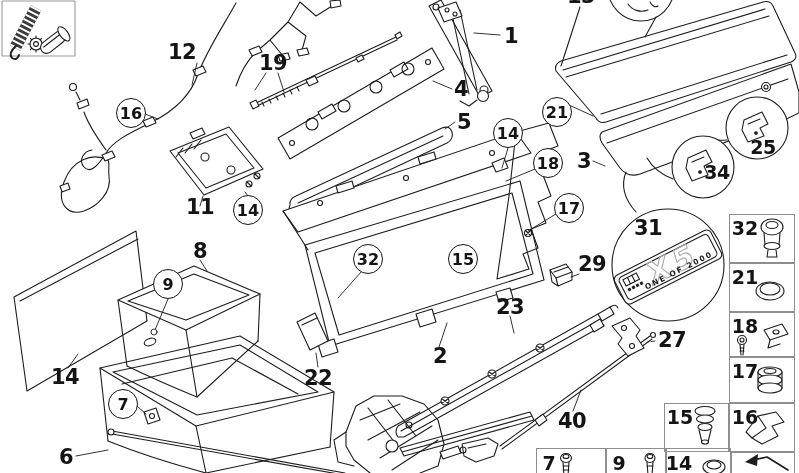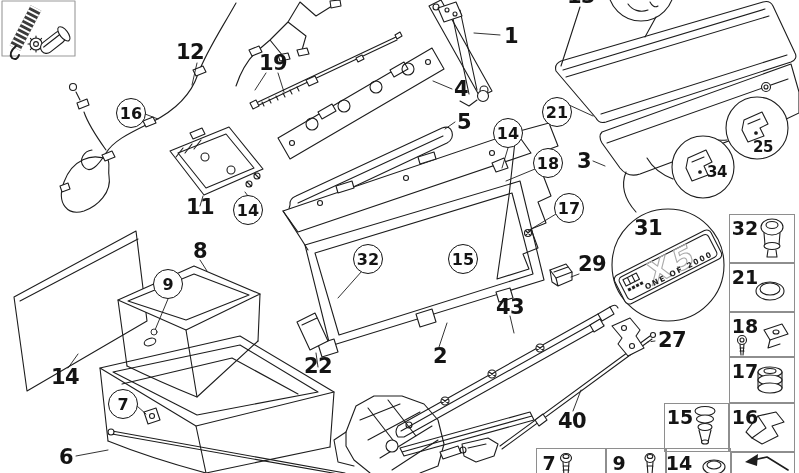--- a/index.html
+++ b/index.html
@@ -1,21 +1,21 @@
 <!DOCTYPE html>
 <html><head>
 <meta charset="utf-8">
 <style>
   html,body{margin:0;padding:0;background:#fff}
   .stage{position:relative;width:799px;height:473px;background:#fff;overflow:hidden;
          font-family:"DejaVu Sans","Liberation Sans",sans-serif}
   .art{position:absolute;left:0;top:0}
   .lbl{position:absolute;transform:translate(-50%,-50%);font-weight:bold;font-size:21px;
        color:#141414;white-space:nowrap;line-height:1;letter-spacing:-0.5px}
-  .sm{font-size:15px}
+  .sm{font-size:19px}
   .circ{position:absolute;transform:translate(-50%,-50%);width:30px;height:30px;
         border:1.7px solid #141414;border-radius:50%;background:#fff;box-sizing:border-box;
         display:flex;align-items:center;justify-content:center;font-weight:bold;
         font-size:16px;color:#141414}
   .lbox{position:absolute;border:1px solid #8e8e8e;box-sizing:border-box}
   .lnum{position:absolute;left:15px;top:13px;transform:translate(-50%,-50%);
         font-weight:bold;font-size:19px;color:#141414}
   .lnum.b{left:12px;top:14px}
   svg text{font-family:"DejaVu Sans","Liberation Sans",sans-serif}
 </style>
@@ -350,33 +350,33 @@
       <ellipse cx="714" cy="465" rx="7" ry="4"></ellipse>
     </g>
     <g>
       <path d="M788,470 L767,457 L749,461" stroke-width="1.6"></path>
       <polygon points="745,462 758,454 757,466" fill="#1d1d1d" stroke="none"></polygon>
     </g>
   </g>
 </g>
 </svg>
 
-<span class="lbl" style="left:190px;top:52px">12</span>
+<span class="lbl" style="left:182px;top:52px">12</span>
 <span class="lbl" style="left:273px;top:63px">19</span>
 <span class="lbl" style="left:511px;top:36px">1</span>
 <span class="lbl" style="left:461px;top:89px">4</span>
 <span class="lbl" style="left:464px;top:122px">5</span>
 <span class="lbl" style="left:584px;top:161px">3</span>
 <span class="lbl" style="left:200px;top:207px">11</span>
 <span class="lbl" style="left:200px;top:251px">8</span>
 <span class="lbl" style="left:65px;top:377px">14</span>
 <span class="lbl" style="left:66px;top:457px">6</span>
-<span class="lbl" style="left:318px;top:366px">22</span>
+<span class="lbl" style="left:318px;top:378px">22</span>
 <span class="lbl" style="left:440px;top:356px">2</span>
-<span class="lbl" style="left:510px;top:307px">43</span>
+<span class="lbl" style="left:510px;top:307px">23</span>
 <span class="lbl" style="left:592px;top:264px">29</span>
 <span class="lbl" style="left:672px;top:340px">27</span>
 <span class="lbl" style="left:572px;top:421px">40</span>
 <span class="lbl" style="left:648px;top:228px">31</span>
 <span class="lbl sm" style="left:717px;top:172px">34</span>
 <span class="lbl sm" style="left:763px;top:147px">25</span>
 <span class="lbl" style="left:581px;top:-4px">13</span>
 
 <span class="circ" style="left:131px;top:113px">16</span>
 <span class="circ" style="left:508px;top:133px">14</span>

